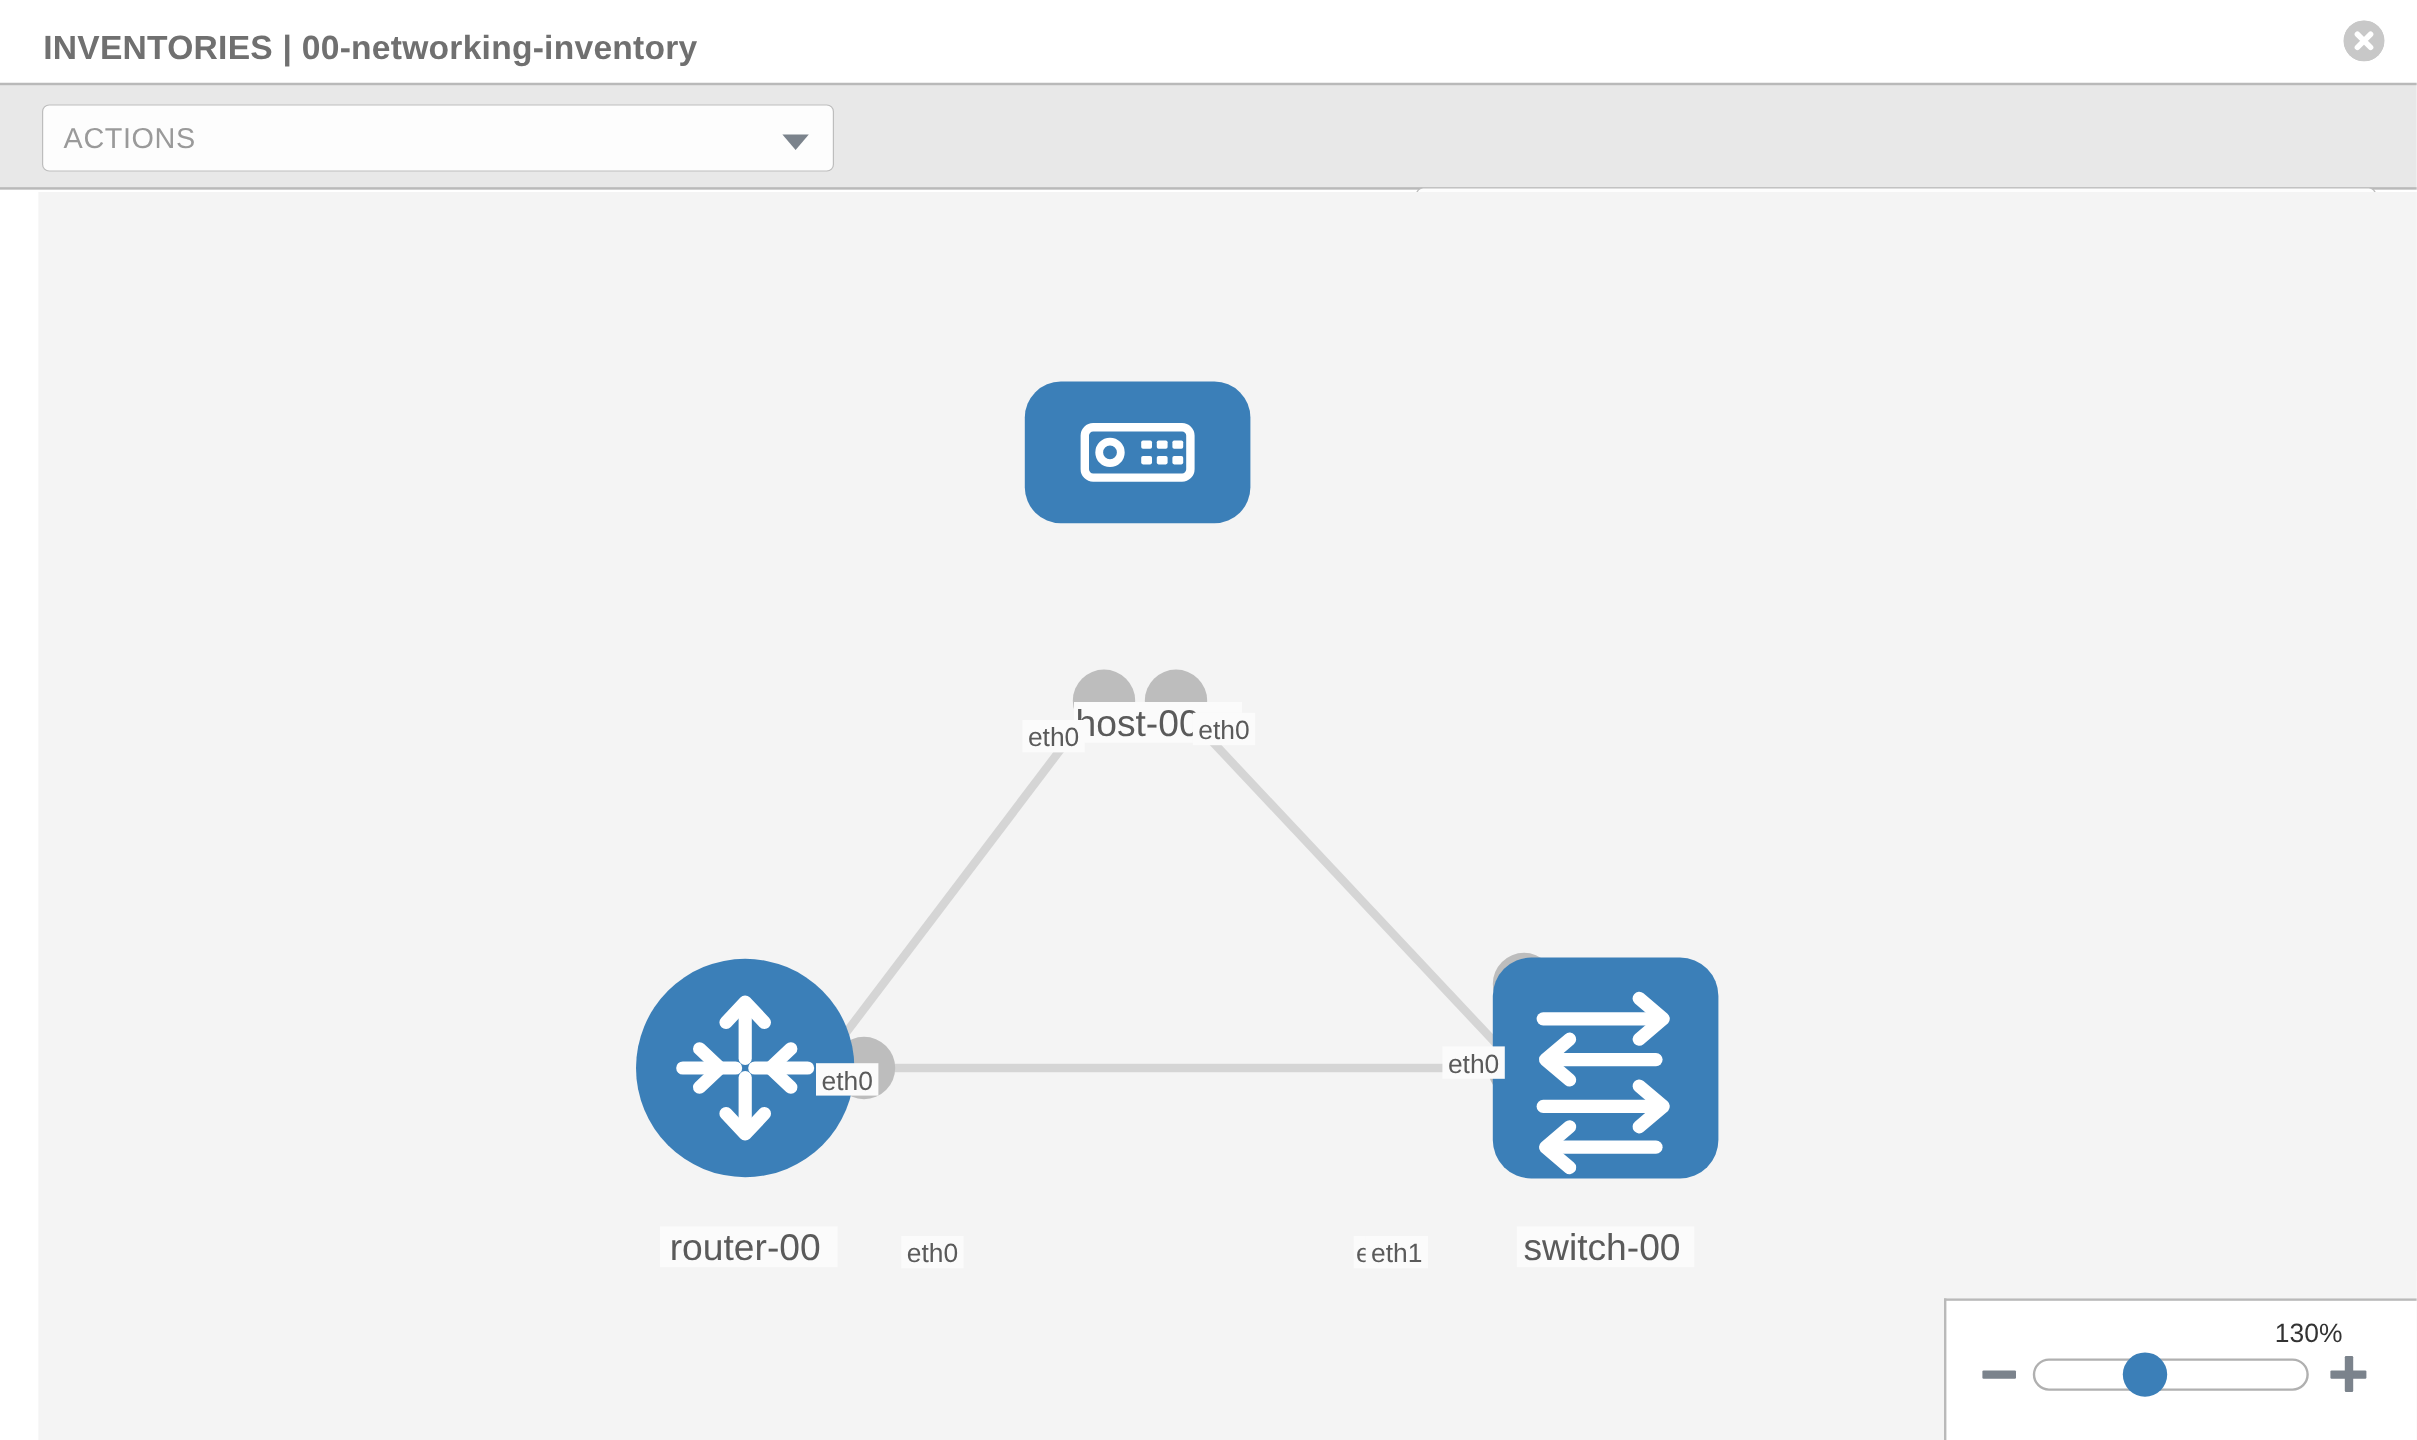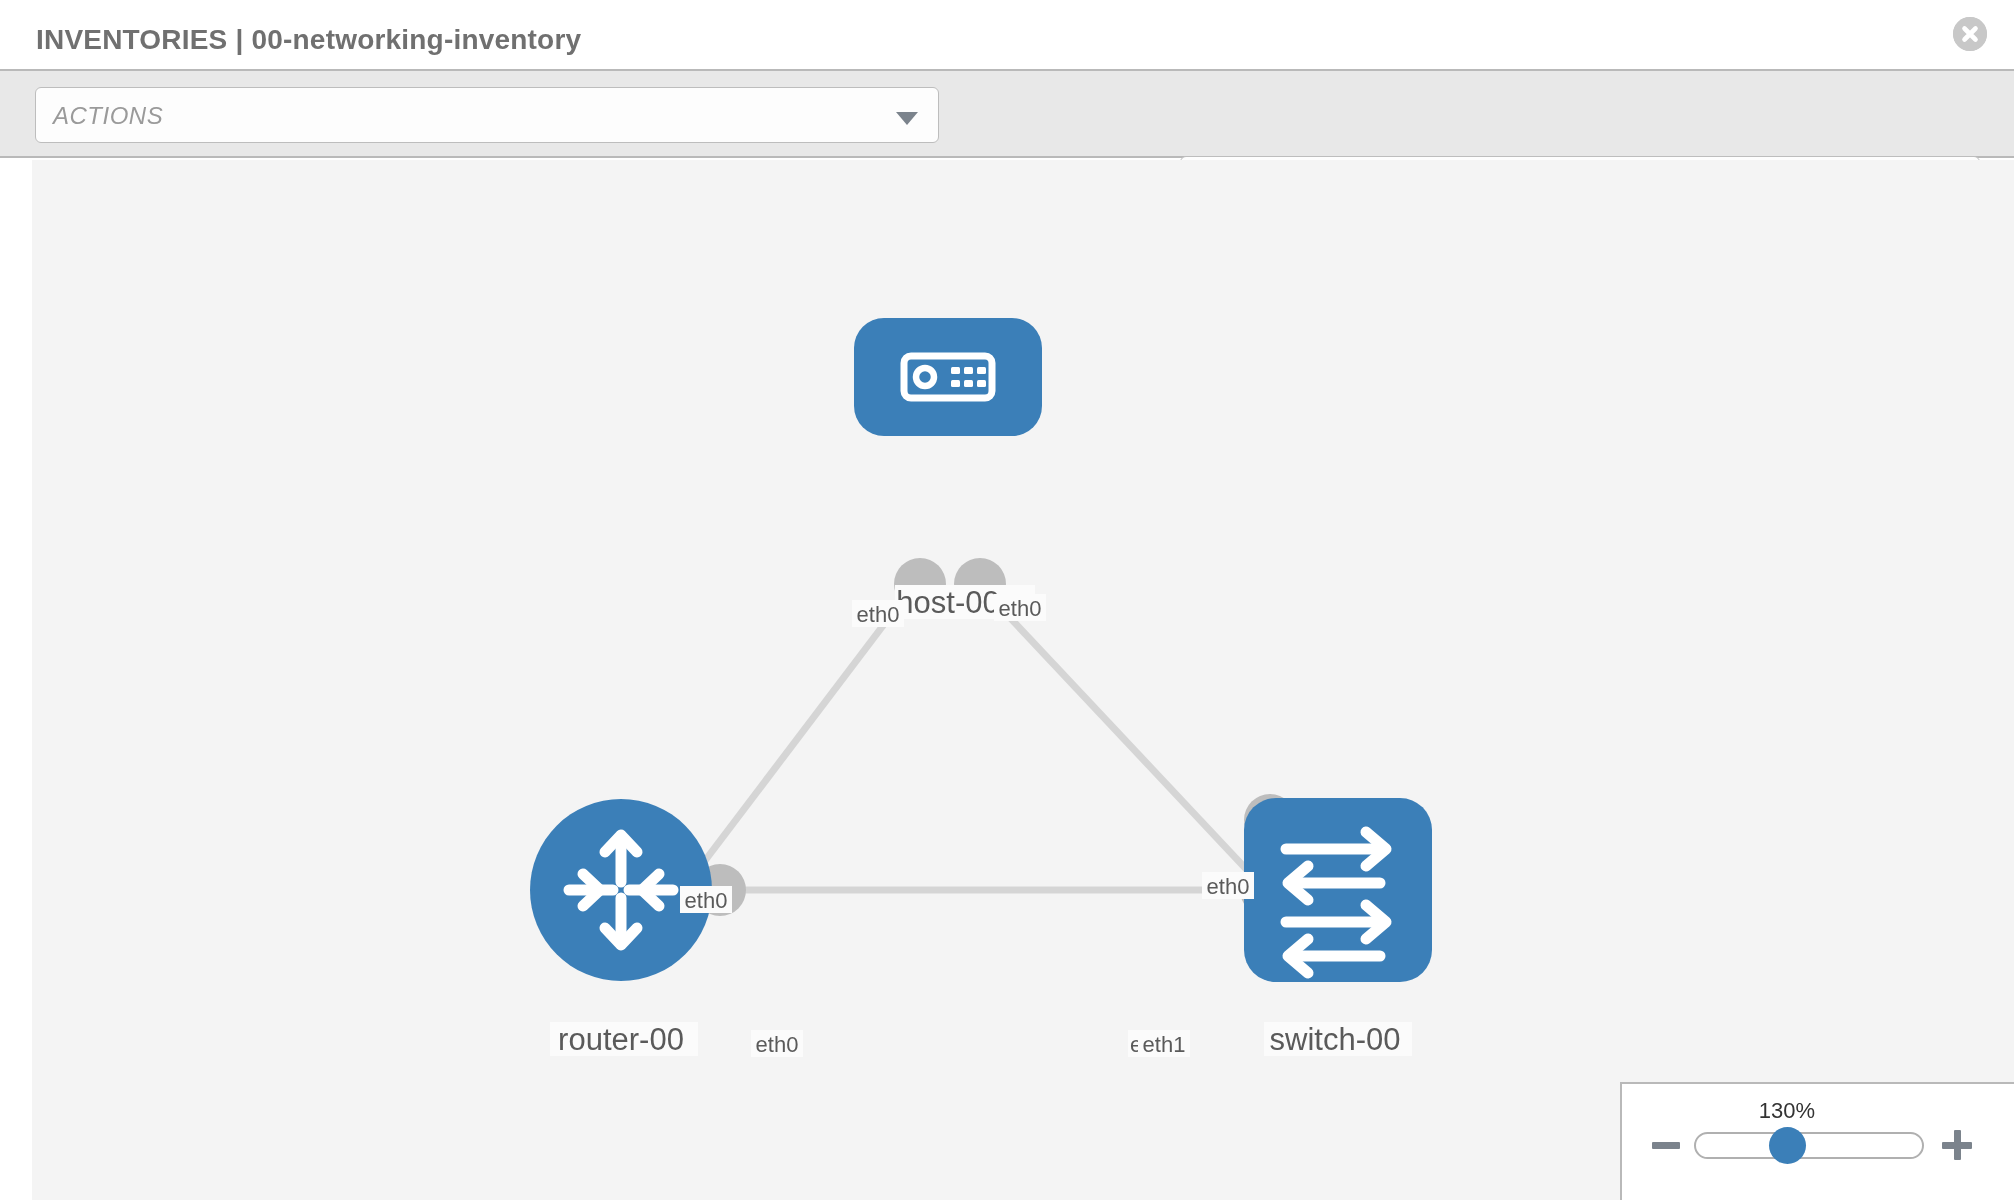--- a/index.html
+++ b/index.html
@@ -51,26 +51,25 @@
     position: absolute;
     left: 0; top: 69px;
     width: 2014px; height: 89px;
     background: #e8e8e8;
     border-top: 2px solid #b9b9b9;
     border-bottom: 2px solid #b9b9b9;
   }
   .actions-select {
     position: absolute;
     left: 35px; top: 16px;
-    width: 904px; height: 56px;
+    width: 660px; height: 56px;
     background: #fdfdfd;
     border: 1px solid #bdbdbd;
     border-radius: 6px;
     cursor: pointer;
-    font-style: italic;
   }
   .actions-label {
     position: absolute;
     left: 17px; top: 14px;
     font-size: 24px;
     color: #9a9a9a;
     letter-spacing: 0.5px;
   }
   .caret {
     position: absolute;
@@ -126,21 +125,21 @@
     width: 394px; height: 118px;
     background: #ffffff;
     border: 2px solid #b9b9b9;
     border-right: none;
     border-bottom: none;
   }
   .zoom-value {
     position: absolute;
     left: 0; top: 14px;
     width: 330px;
-    text-align: center;
+    text-align: right;
     font-size: 22px;
     color: #333333;
   }
   .zoom-minus {
     position: absolute;
     left: 30px; top: 58px;
     width: 28px; height: 7px;
     background: #7b838c;
     border-radius: 1px;
     cursor: pointer;

